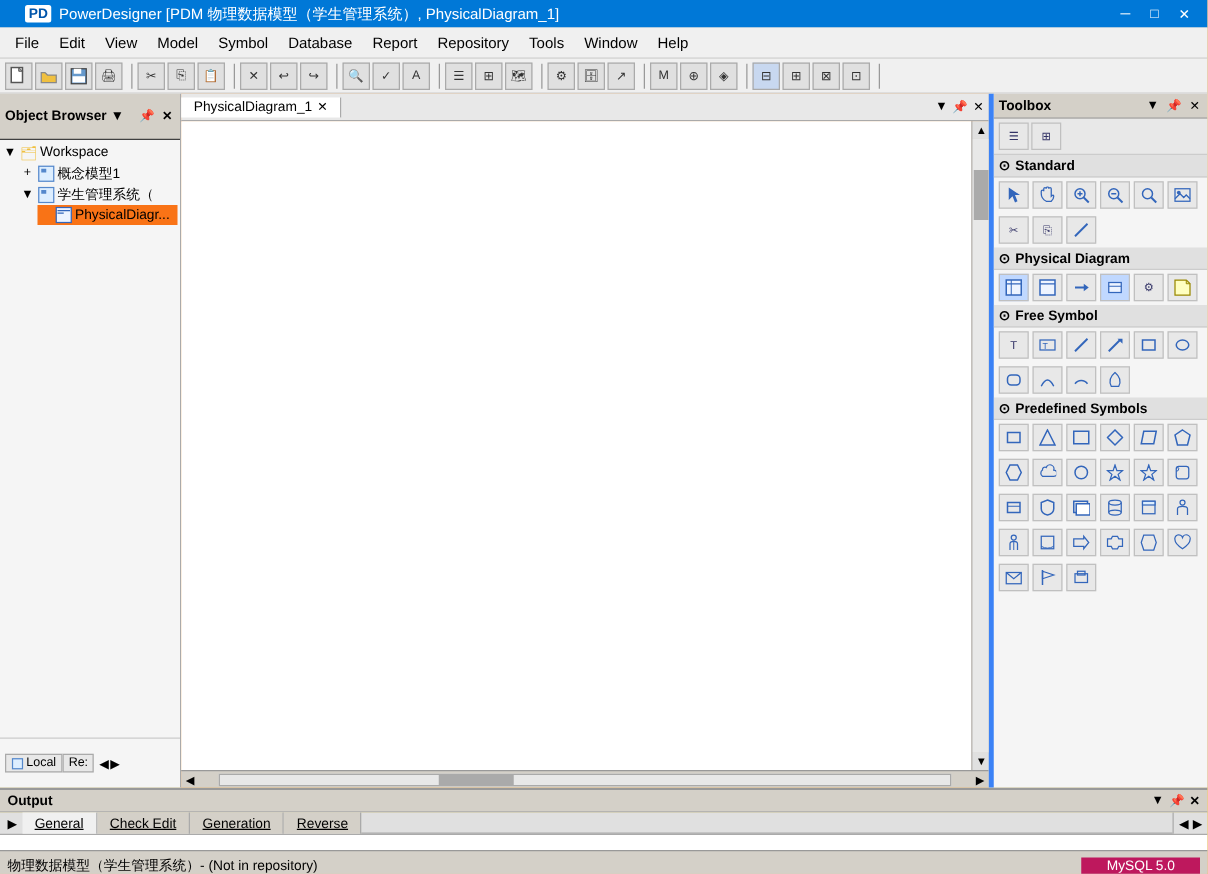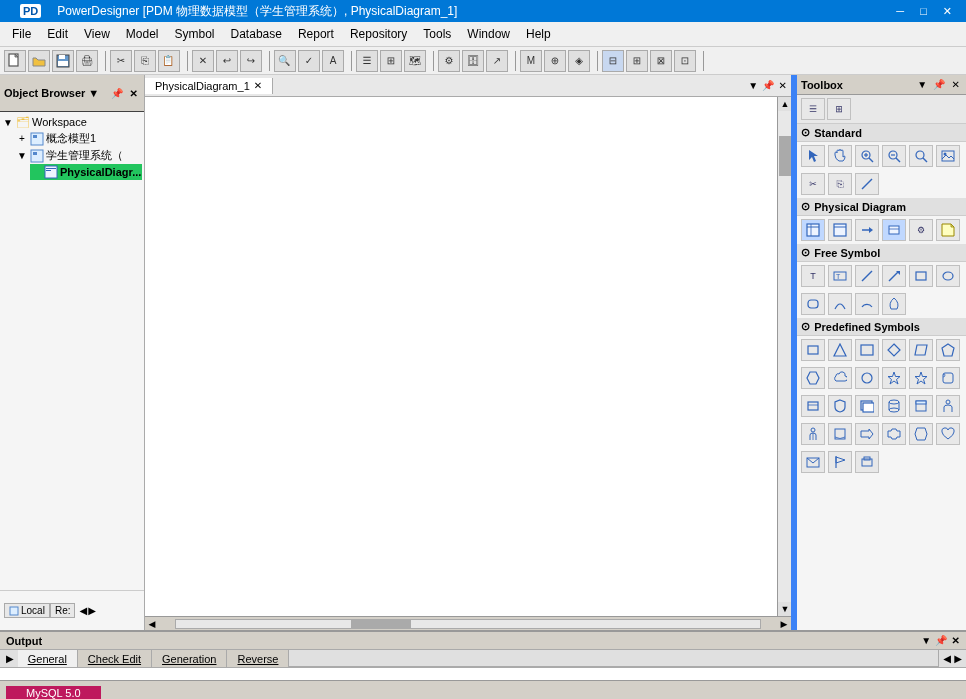--- a/index.html
+++ b/index.html
@@ -1,20 +1,20 @@
 <!DOCTYPE html>
 <html><head>
   <meta charset="utf-8">
   <style>
     * { margin: 0; padding: 0; box-sizing: border-box; }
     body { font-family: 'Microsoft YaHei', Arial, sans-serif; font-size: 12px; background: #d4d0c8; width: 966px; height: 699px; overflow: hidden; }
 
     
     #title-bar { background: #0078d7; color: white; height: 22px; display: flex; align-items: center; justify-content: space-between; padding: 0 8px; font-size: 12px; }
-    #title-bar-left { display: flex; align-items: center; gap: 16px; padding-left: 12px; }
+    #title-bar-left { display: flex; align-items: center; gap: 6px; padding-left: 12px; }
     #title-bar-controls { display: flex; gap: 4px; }
     .title-btn { color: white; font-size: 11px; cursor: pointer; padding: 2px 6px; }
 
     
     #menu-bar { background: #f0f0f0; height: 20px; display: flex; align-items: center; border-bottom: 1px solid #ccc; padding: 12px 4px; }
     .menu-item { padding: 2px 8px; font-size: 12px; cursor: pointer; color: #000; }
 
     
     #toolbar { background: #f0f0f0; height: 28px; display: flex; align-items: center; border-bottom: 1px solid #ccc; padding: 0 4px; gap: 2px; flex-wrap: nowrap; }
     .toolbar-btn { width: 22px; height: 22px; background: #e0e0e0; border: 1px solid #aaa; cursor: pointer; font-size: 10px; display: flex; align-items: center; justify-content: center; color: #333; }
@@ -47,21 +47,21 @@
     .diagram-tab.active { background: #fff; }
     .tab-close { font-size: 10px; cursor: pointer; }
     .tab-float-btn { margin-left: auto; margin-right: 4px; font-size: 10px; cursor: pointer; }
     #canvas { flex: 1; background: white; position: relative; overflow: hidden; }
     #canvas-scrollbar-h { height: 14px; background: #d4d0c8; border-top: 1px solid #999; display: flex; align-items: center; }
     .h-scroll-track { flex: 1; height: 10px; background: #e8e8e8; margin: 0 16px; border: 1px solid #aaa; position: relative; }
     .h-scroll-thumb { width: 60px; height: 8px; background: #aaa; position: absolute; left: 30%; }
     .scroll-arrow { width: 14px; height: 14px; display: flex; align-items: center; justify-content: center; font-size: 9px; cursor: pointer; }
 
     
-    #right-panel { width: 175px; background: #f5f5f5; border-left: 6px solid #3b82f6; overflow-y: auto; }
+    #right-panel { width: 175px; background: #f5f5f5; border-left: 4px solid #3b82f6; overflow-y: auto; }
     #toolbox-header { background: #d4d0c8; height: 20px; display: flex; align-items: center; justify-content: space-between; padding: 0 4px; border-bottom: 1px solid #999; }
     #toolbox-title { font-size: 11px; font-weight: bold; }
     #toolbox-controls { display: flex; gap: 2px; }
     .toolbox-section-header { display: flex; align-items: center; gap: 4px; padding: 2px 4px; background: #e0e0e0; border-bottom: 1px solid #ccc; cursor: pointer; font-size: 11px; font-weight: bold; }
     .toolbox-grid { display: grid; grid-template-columns: repeat(6, 26px); gap: 1px; padding: 3px 4px; }
     .toolbox-icon { width: 24px; height: 22px; background: #e8e8e8; border: 1px solid #c0c0c0; cursor: pointer; display: flex; align-items: center; justify-content: center; font-size: 9px; color: #336; }
 
     
     #output-area { height: 50px; background: #fde047; border-top: 2px solid #999; display: flex; flex-direction: column; }
     #output-header { background: #d4d0c8; height: 18px; display: flex; align-items: center; justify-content: space-between; padding: 0 6px; border-bottom: 1px solid #aaa; font-size: 11px; font-weight: bold; }
@@ -206,21 +206,21 @@
           <span class="tree-expand">▼</span>
           <span class="tree-icon" style="color:#5588cc;">
             <svg width="14" height="14" viewBox="0 0 14 14">
                 <rect x="1" y="1" width="12" height="12" fill="#ddeeff" stroke="#5588cc" stroke-width="1"></rect>
                 <rect x="3" y="3" width="4" height="3" fill="#5588cc"></rect>
               </svg>
           </span>
           <span class="tree-label">学生管理系统（</span>
         </div>
         <div class="tree-children">
-          <div class="tree-item" style="background:#22c55e;font-weight:bold;">
+          <div class="tree-item" style="background:#f97316;">
             <span class="tree-expand">&nbsp;</span>
             <span class="tree-icon" style="color:#3366bb;">
               <svg width="14" height="14" viewBox="0 0 14 14">
                   <rect x="1" y="1" width="12" height="12" fill="#eef4ff" stroke="#3366bb" stroke-width="1"></rect>
                   <rect x="2" y="3" width="10" height="1" fill="#3366bb"></rect>
                   <rect x="2" y="5" width="5" height="1" fill="#3366bb"></rect>
                 </svg>
             </span>
             <span class="tree-label">PhysicalDiagr...</span>
           </div>
@@ -630,14 +630,15 @@
     <div style="flex:1;border-bottom:1px solid #aaa;"></div>
     <div style="border-left:1px solid #aaa;padding:1px 4px;">
       <span style="font-size:10px;">◀</span>
       <span style="font-size:10px;">▶</span>
     </div>
   </div>
   <div id="output-content"></div>
 </div>
 
 <div id="status-bar">
+  <span>物理数据模型（学生管理系统）- (Not in repository)</span>
   <span id="status-right">MySQL 5.0</span>
 </div>
 
 </body></html>

